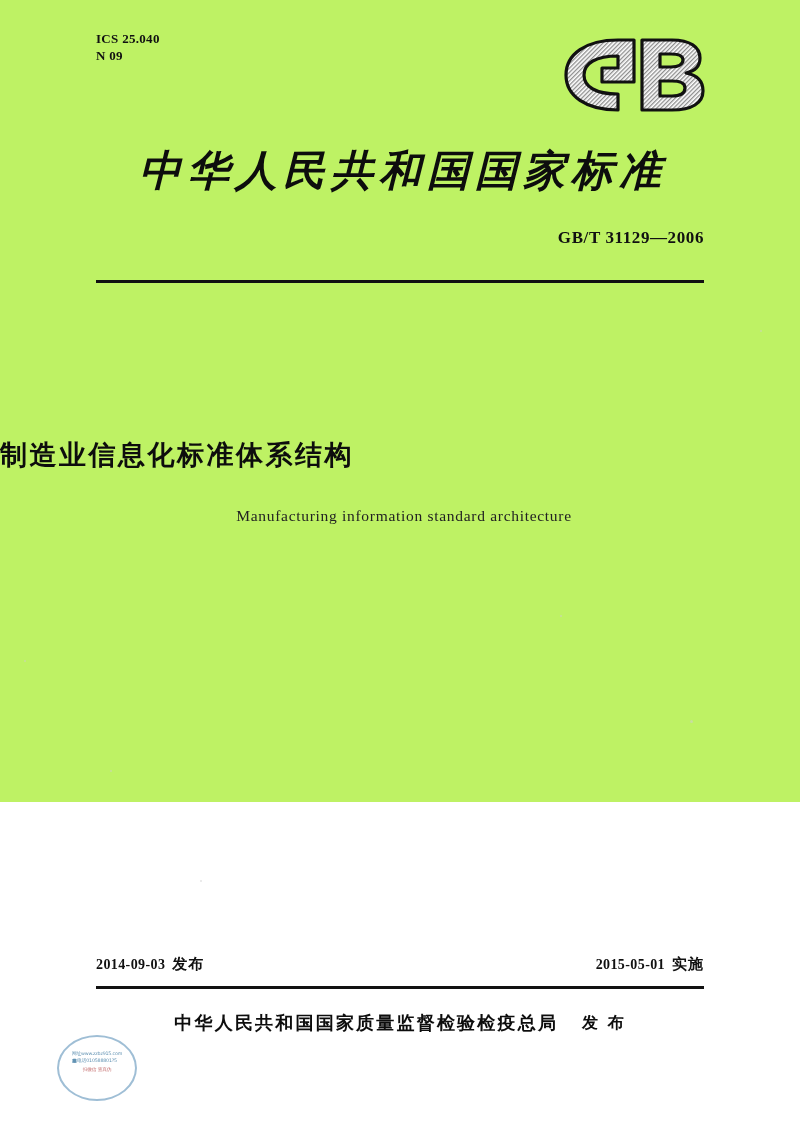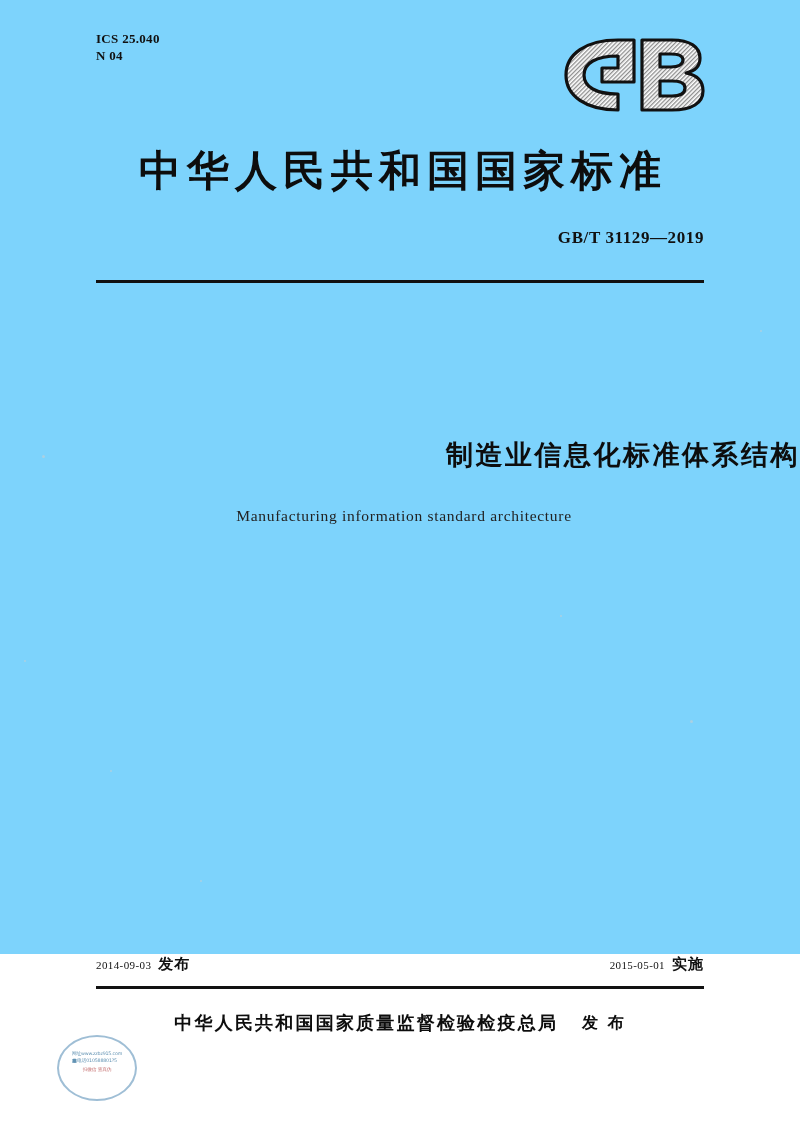--- a/index.html
+++ b/index.html
@@ -11,22 +11,22 @@
     height: 1137px;
     background: #ffffff;
     font-family: "Liberation Sans", sans-serif;
     color: #1a1a1a;
     overflow: hidden;
   }
 
   .page {
     position: relative;
     width: 800px;
-    height: 954px;
-    background: #7dd3fc;
+    height: 802px;
+    background: #bef264;
   }
 
   
   .speck {
     position: absolute;
     background: #cfcfcf;
     border-radius: 50%;
     opacity: .55;
   }
 
@@ -59,20 +59,21 @@
     left: 0;
     right: 0;
     top: 143px;
     text-align: center;
     font-family: "DejaVu Sans", sans-serif;
     font-size: 42px;
     font-weight: bold;
     letter-spacing: 6px;
     color: #0d0d0d;
     text-indent: 6px;
+    font-style: italic;
   }
 
   .std-number {
     position: absolute;
     right: 96px;
     top: 228px;
     font-family: "Liberation Serif", serif;
     font-size: 17px;
     font-weight: bold;
     letter-spacing: .6px;
@@ -87,21 +88,21 @@
     height: 3px;
     background: #111;
   }
 
   
   .doc-title-cn {
     position: absolute;
     left: 0;
     right: 0;
     top: 437px;
-    text-align: right;
+    text-align: left;
     font-family: "DejaVu Sans", sans-serif;
     font-size: 27px;
     font-weight: bold;
     letter-spacing: 2.5px;
     color: #0d0d0d;
   }
 
   .doc-title-en {
     position: absolute;
     left: 8px;
@@ -124,22 +125,22 @@
     justify-content: space-between;
     align-items: baseline;
     font-family: "DejaVu Sans", sans-serif;
     font-size: 15px;
     font-weight: bold;
     letter-spacing: .5px;
     color: #111;
   }
   .date-row .d-num {
     font-family: "Liberation Serif", serif;
-    font-size: 11px;
-    font-weight: normal;
+    font-size: 14px;
+    font-weight: bold;
     letter-spacing: .4px;
   }
   .date-row .d-word {
     font-family: "DejaVu Sans", sans-serif;
     font-size: 15px;
     font-weight: bold;
     letter-spacing: 1px;
     margin-left: 7px;
   }
 
@@ -234,21 +235,21 @@
   <div class="speck" style="left:42px; top:455px; width:3px; height:3px;"></div>
   <div class="speck" style="left:24px; top:660px; width:2px; height:2px;"></div>
   <div class="speck" style="left:760px; top:330px; width:2px; height:2px;"></div>
   <div class="speck" style="left:690px; top:720px; width:3px; height:3px;"></div>
   <div class="speck" style="left:200px; top:880px; width:2px; height:2px;"></div>
   <div class="speck" style="left:560px; top:615px; width:2px; height:2px;"></div>
   <div class="speck" style="left:110px; top:770px; width:2px; height:2px;"></div>
 
   <div class="ics-block">
     <div>ICS 25.040</div>
-    <div>N 04</div>
+    <div>N 09</div>
   </div>
 
   <div class="gb-logo">
     <svg width="152" height="82" viewBox="0 0 152 82" xmlns="http://www.w3.org/2000/svg">
       <defs>
         <pattern id="hatch" width="3" height="3" patternUnits="userSpaceOnUse" patternTransform="rotate(45)">
           <rect width="3" height="3" fill="#ffffff"></rect>
           <rect width="1.3" height="3" fill="#8d8d8d"></rect>
         </pattern>
       </defs>
@@ -256,21 +257,21 @@
       <path d="M62 6 C30 6, 10 20, 10 41 C10 62, 30 76, 62 76 L62 60 C40 60, 28 53, 28 41 C28 29, 40 22, 62 22 L62 34 L46 34 L46 48 L78 48 L78 6 Z" fill="url(#hatch)" stroke="#111" stroke-width="3.2" stroke-linejoin="round"></path>
 
       <path d="M86 6 L116 6 C134 6, 144 13, 144 24 C144 32, 139 37, 130 39 C141 41, 147 47, 147 57 C147 69, 136 76, 116 76 L86 76 Z
                M104 20 L104 33 L115 33 C123 33, 127 30, 127 26 C127 22, 123 20, 115 20 Z
                M104 47 L104 62 L116 62 C125 62, 129 59, 129 54 C129 49, 125 47, 116 47 Z" fill="url(#hatch)" stroke="#111" stroke-width="3.2" stroke-linejoin="round" fill-rule="evenodd"></path>
     </svg>
   </div>
 
   <div class="std-title">中华人民共和国国家标准</div>
 
-  <div class="std-number">GB/T 31129—2019</div>
+  <div class="std-number">GB/T 31129—2006</div>
 
   <div class="rule"></div>
 
   <div class="doc-title-cn">制造业信息化标准体系结构</div>
   <div class="doc-title-en">Manufacturing information standard architecture</div>
 
   <div class="date-row">
     <div>
       <span class="d-num">2014-09-03</span><span class="d-word">发布</span>
     </div>

